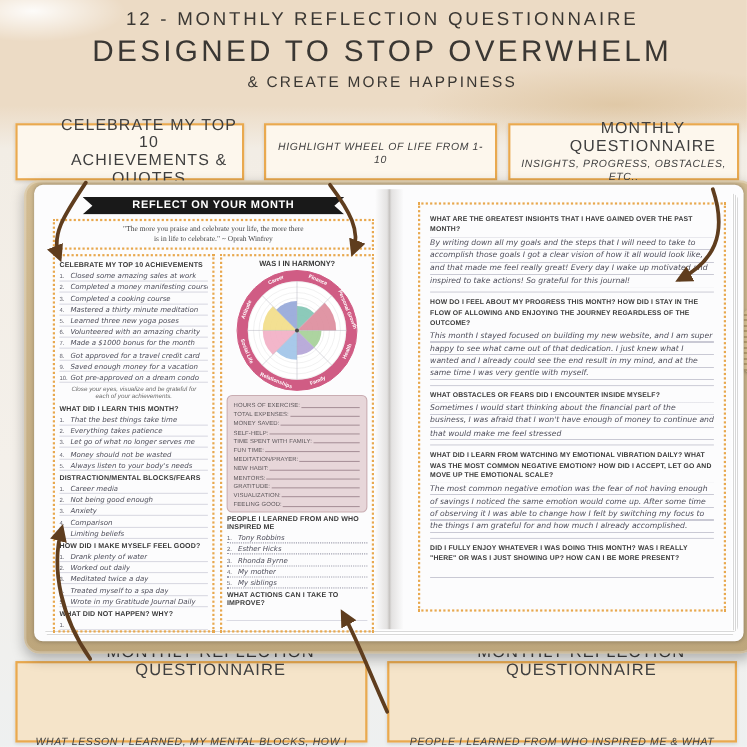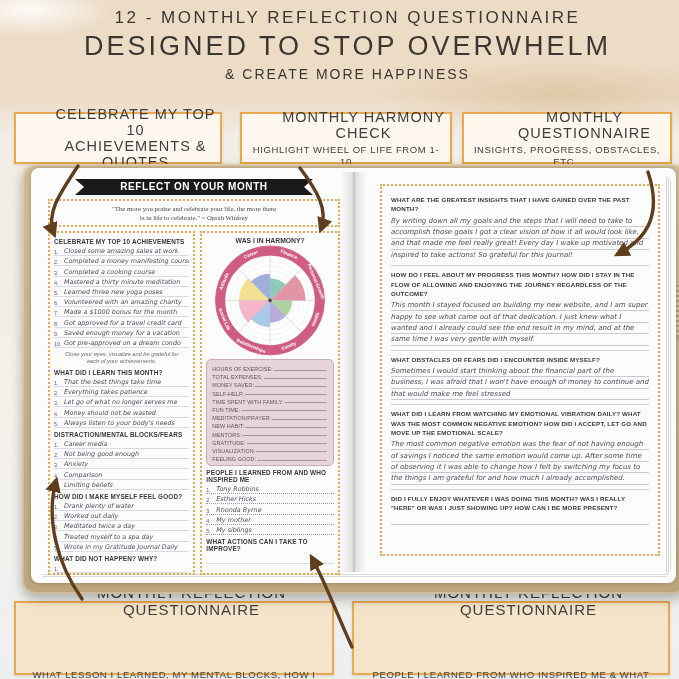--- a/index.html
+++ b/index.html
@@ -23,21 +23,21 @@
   .hdr .l1{font-size:17px;letter-spacing:2.5px;}
   .hdr .l2{font-size:27px;letter-spacing:3px;margin-top:3px;}
   .hdr .l3{font-size:14px;letter-spacing:2px;margin-top:4px;}
 
   
   .co{position:absolute;border:2.5px solid #e9a94f;text-align:center;color:#3f3f3f;
       display:flex;flex-direction:column;justify-content:center;box-shadow:0 1px 3px rgba(0,0,0,.12);}
   .co.top{background:#fdf7ed;height:48px;top:112px;}
   .co.bot{background:#f5e4c9;height:70px;top:601px;gap:48px;}
   .co .big{font-size:14.5px;letter-spacing:1px;padding-left:35px;}
-  .co .small{font-size:9.5px;letter-spacing:.6px;margin-top:3px;line-height:12px;padding:0 8px;}
+  .co .small{font-size:9.5px;letter-spacing:.6px;margin-top:3px;line-height:12px;padding:0 8px;font-style:italic;}
   #co1{left:14px;width:204px;} #co2{left:240px;width:208px;} #co3{left:462px;width:206px;}
   #co4{left:14px;width:316px;} #co5{left:352px;width:314px;}
   #co4 .big,#co5 .big{font-size:15px;}
 
   
   .journal{position:absolute;left:22px;top:164px;width:636px;height:430px;padding-left:29px;}
   .cover{position:absolute;inset:0;border-radius:14px;background:linear-gradient(180deg,#d2bc93,#bda67c);
          box-shadow:0 5px 12px rgba(0,0,0,.28), inset 0 0 0 2px rgba(255,255,255,.25);}
   .sheet{position:absolute;left:9px;top:4px;right:11px;bottom:11px;background:#fcfcfd;border-radius:8px;
          box-shadow:0 0 4px rgba(0,0,0,.25);}
@@ -101,21 +101,20 @@
     <div class="l1">12 - MONTHLY REFLECTION QUESTIONNAIRE</div>
     <div class="l2">DESIGNED TO STOP OVERWHELM</div>
     <div class="l3">&amp; CREATE MORE HAPPINESS</div>
   </div>
 
   <div class="co top" id="co1">
     <div class="big">CELEBRATE MY TOP 10</div>
     <div class="big">ACHIEVEMENTS &amp; QUOTES</div>
   </div>
   <div class="co top" id="co2">
-    <div class="big">MONTHLY HARMONY CHECK</div>
     <div class="small">HIGHLIGHT WHEEL OF LIFE FROM 1-10</div>
   </div>
   <div class="co top" id="co3">
     <div class="big">MONTHLY QUESTIONNAIRE</div>
     <div class="small">INSIGHTS, PROGRESS, OBSTACLES, ETC..</div>
   </div>
   <div class="co bot" id="co4">
     <div class="big">MONTHLY REFLECTION QUESTIONNAIRE</div>
     <div class="small">WHAT LESSON I LEARNED, MY MENTAL BLOCKS, HOW I MAKE MYSELF HAPPY, WHAT DID NOT HAPPEN &amp; WHY?</div>
   </div>

